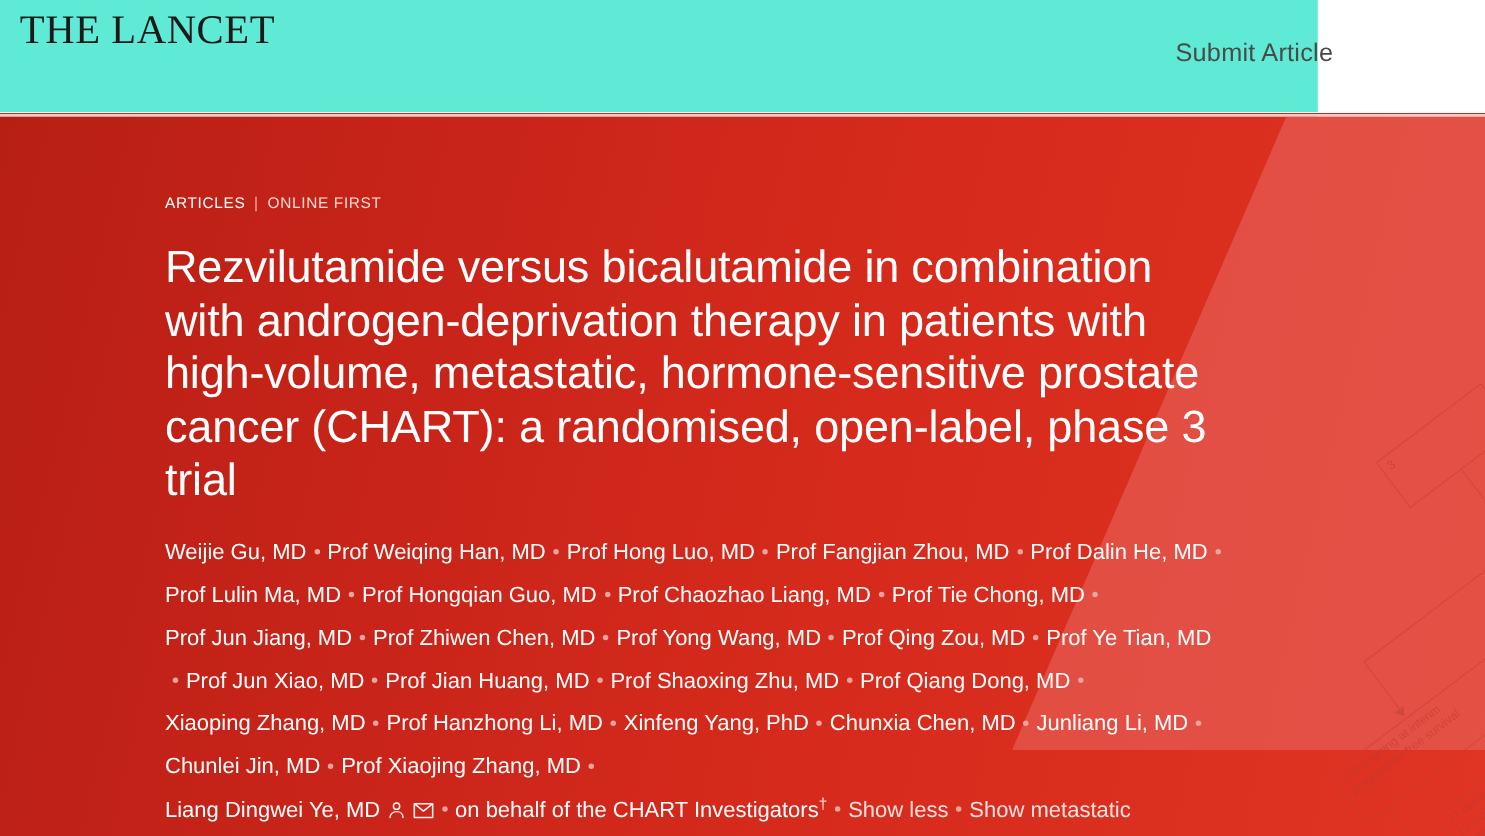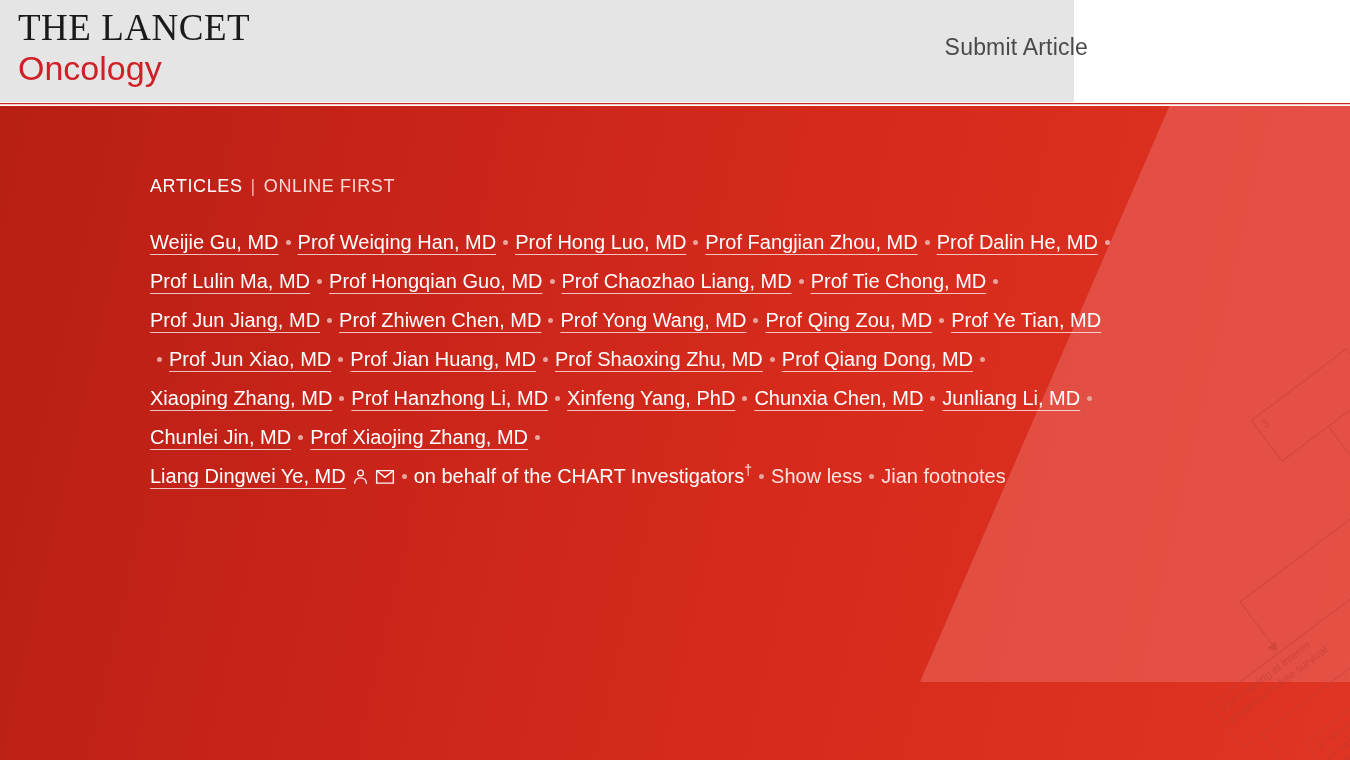--- a/index.html
+++ b/index.html
@@ -8,23 +8,23 @@
     width: 1350px;
     height: 760px;
     overflow: hidden;
     background: #ffffff;
     font-family: "Liberation Sans", sans-serif;
   }
 
   
   .site-header {
     position: relative;
-    width: 1074px;
+    width: 1198px;
     height: 106px;
-    background: #e5e5e5;
+    background: #5eead4;
     display: flex;
     align-items: flex-start;
     justify-content: space-between;
   }
 
   .masthead {
     padding-left: 18px;
     padding-top: 8px;
     line-height: 1;
   }
@@ -138,21 +138,21 @@
   
   .article-block {
     position: relative;
     z-index: 3;
     padding-left: 150px;
     padding-top: 70px;
     width: 1120px;
   }
 
   .kicker {
-    font-size: 18px;
+    font-size: 14px;
     letter-spacing: 0.6px;
     color: #ffffff;
     font-weight: 400;
     margin-bottom: 26px;
     display: flex;
     align-items: baseline;
     gap: 8px;
   }
   .kicker-type { color: #ffffff; }
   .kicker-sep { color: #f0b3ad; font-weight: 300; }
@@ -175,21 +175,20 @@
 
   .authors {
     font-size: 20px;
     line-height: 1.95;
     color: #ffffff;
     max-width: 1060px;
   }
 
   .author-link {
     color: #ffffff;
-    text-decoration: underline;
     text-decoration-color: rgba(255,255,255,0.72);
     text-underline-offset: 5px;
     text-decoration-thickness: 1px;
     white-space: nowrap;
   }
 
   .author-action {
     color: #ffe3e0;
     text-decoration-color: rgba(255,227,224,0.75);
     text-underline-offset: 5px;
@@ -220,21 +219,20 @@
     vertical-align: super;
     color: #ffe3e0;
   }
 </style>
 </head>
 <body>
 
 <header class="site-header">
   <div class="masthead">
     <span class="masthead-lancet">THE LANCET</span>
-    <span class="masthead-oncology">Oncology</span>
   </div>
   <nav class="header-nav">
     <a class="header-link">Submit Article</a>
   </nav>
   <div class="header-rule"></div>
 </header>
 
 <section class="banner">
 
   <div class="watermark-wedge"></div>
@@ -259,28 +257,29 @@
   </div>
 
   <div class="article-block">
 
     <div class="kicker">
       <span class="kicker-type">ARTICLES</span>
       <span class="kicker-sep">|</span>
       <a class="kicker-status">ONLINE FIRST</a>
     </div>
 
+    <h1 class="article-title">Rezvilutamide versus bicalutamide in combination with androgen-deprivation therapy in patients with high-volume, metastatic, hormone-sensitive prostate cancer (CHART): a randomised, open-label, phase 3 trial</h1>
 
     <div class="authors">
 
       <a class="author-link">Weijie Gu, MD</a><span class="dot-sep"></span><a class="author-link">Prof Weiqing Han, MD</a><span class="dot-sep"></span><a class="author-link">Prof Hong Luo, MD</a><span class="dot-sep"></span><a class="author-link">Prof Fangjian Zhou, MD</a><span class="dot-sep"></span><a class="author-link">Prof Dalin He, MD</a><span class="dot-sep"></span><a class="author-link">Prof Lulin Ma, MD</a><span class="dot-sep"></span><a class="author-link">Prof Hongqian Guo, MD</a><span class="dot-sep"></span><a class="author-link">Prof Chaozhao Liang, MD</a><span class="dot-sep"></span><a class="author-link">Prof Tie Chong, MD</a><span class="dot-sep"></span><a class="author-link">Prof Jun Jiang, MD</a><span class="dot-sep"></span><a class="author-link">Prof Zhiwen Chen, MD</a><span class="dot-sep"></span><a class="author-link">Prof Yong Wang, MD</a><span class="dot-sep"></span><a class="author-link">Prof Qing Zou, MD</a><span class="dot-sep"></span><a class="author-link">Prof Ye Tian, MD</a><span class="dot-sep"></span><a class="author-link">Prof Jun Xiao, MD</a><span class="dot-sep"></span><a class="author-link">Prof Jian Huang, MD</a><span class="dot-sep"></span><a class="author-link">Prof Shaoxing Zhu, MD</a><span class="dot-sep"></span><a class="author-link">Prof Qiang Dong, MD</a><span class="dot-sep"></span><a class="author-link">Xiaoping Zhang, MD</a><span class="dot-sep"></span><a class="author-link">Prof Hanzhong Li, MD</a><span class="dot-sep"></span><a class="author-link">Xinfeng Yang, PhD</a><span class="dot-sep"></span><a class="author-link">Chunxia Chen, MD</a><span class="dot-sep"></span><a class="author-link">Junliang Li, MD</a><span class="dot-sep"></span><a class="author-link">Chunlei Jin, MD</a><span class="dot-sep"></span><a class="author-link">Prof Xiaojing Zhang, MD</a><span class="dot-sep"></span><br>
 
       <a class="author-link">Liang Dingwei Ye, MD</a><span class="author-icon"><svg width="19" height="19" viewBox="0 0 24 24" fill="none" stroke="#ffffff" stroke-width="1.7" stroke-linecap="round" stroke-linejoin="round">
             <circle cx="12" cy="7.5" r="3.6"></circle>
             <path d="M4.6 20.5c0-4.2 3.3-6.8 7.4-6.8s7.4 2.6 7.4 6.8"></path>
           </svg></span><span class="author-icon"><svg width="20" height="19" viewBox="0 0 24 22" fill="none" stroke="#ffffff" stroke-width="1.7" stroke-linejoin="round">
             <rect x="2" y="4" width="20" height="15"></rect>
             <path d="M2 4l10 8 10-8"></path>
-          </svg></span><span class="dot-sep"></span><span class="plain-text">on behalf of the CHART Investigators</span><span class="dagger">†</span><span class="dot-sep"></span><a class="author-action">Show less</a><span class="dot-sep"></span><a class="author-action">Jian footnotes</a>
+          </svg></span><span class="dot-sep"></span><span class="plain-text">on behalf of the CHART Investigators</span><span class="dagger">†</span><span class="dot-sep"></span><a class="author-action">Show less</a><span class="dot-sep"></span><a class="author-action">Show metastatic</a>
     </div>
 
   </div>
 </section>
 
 </body></html>

